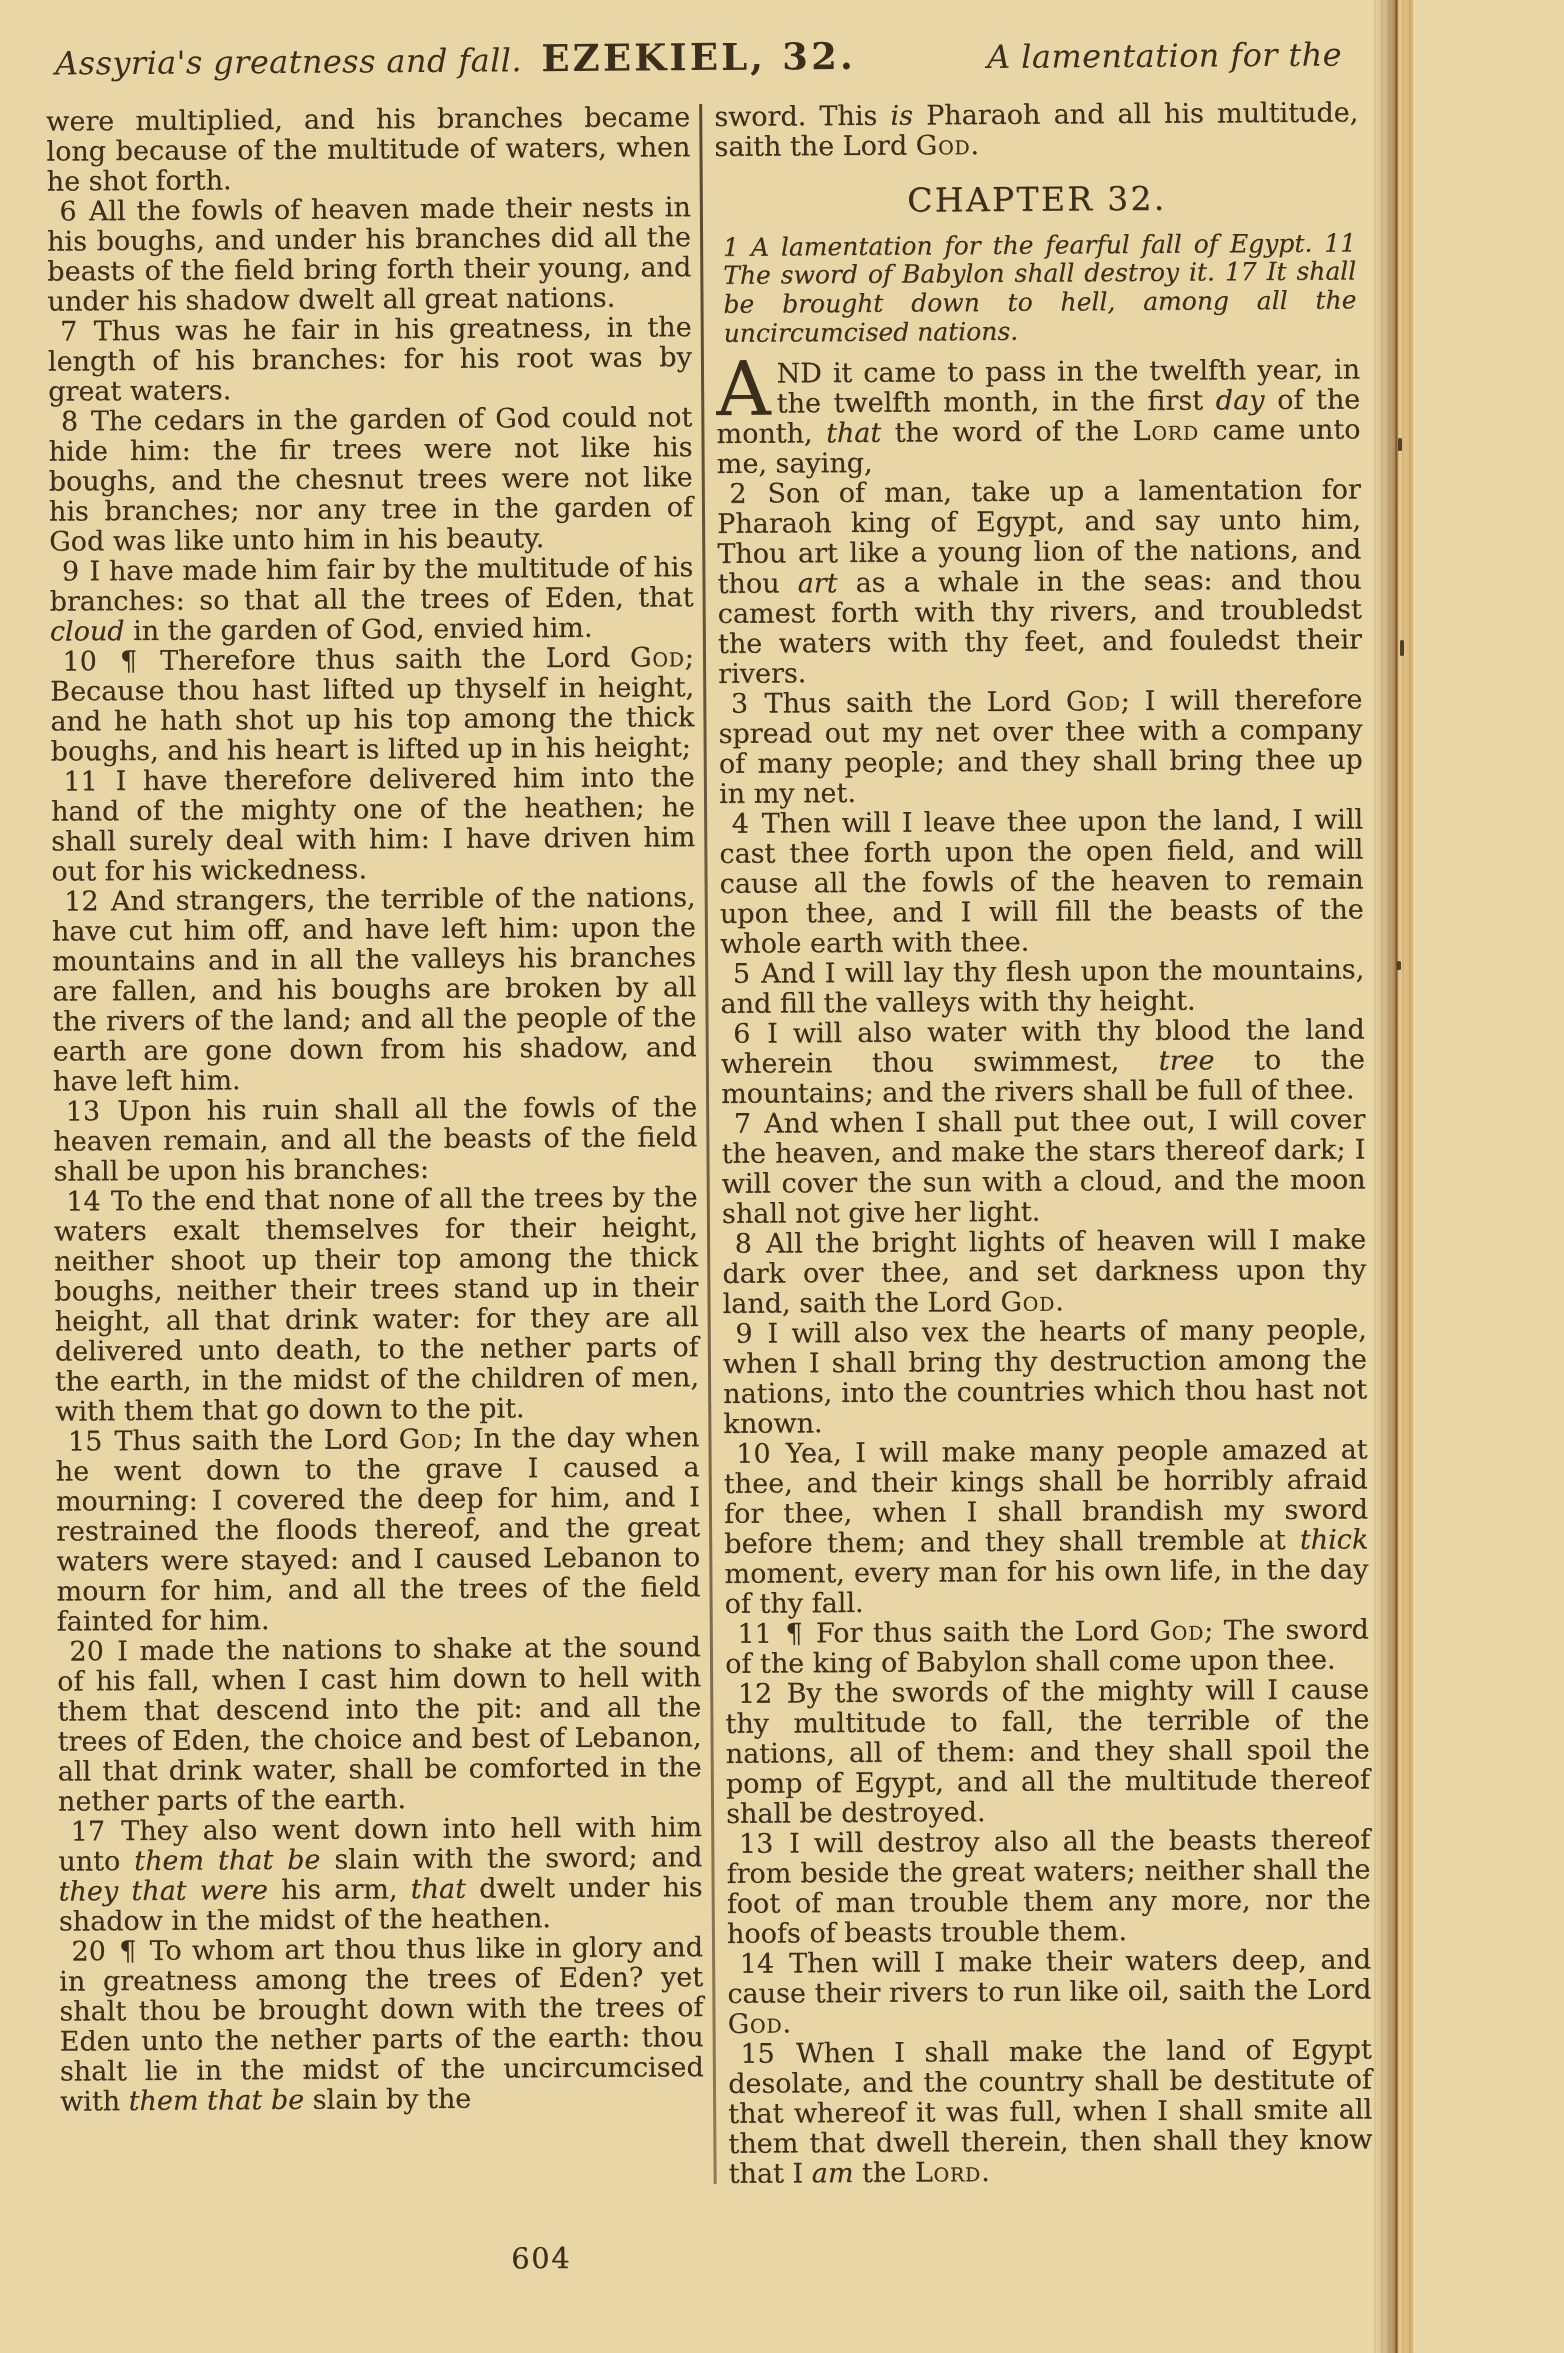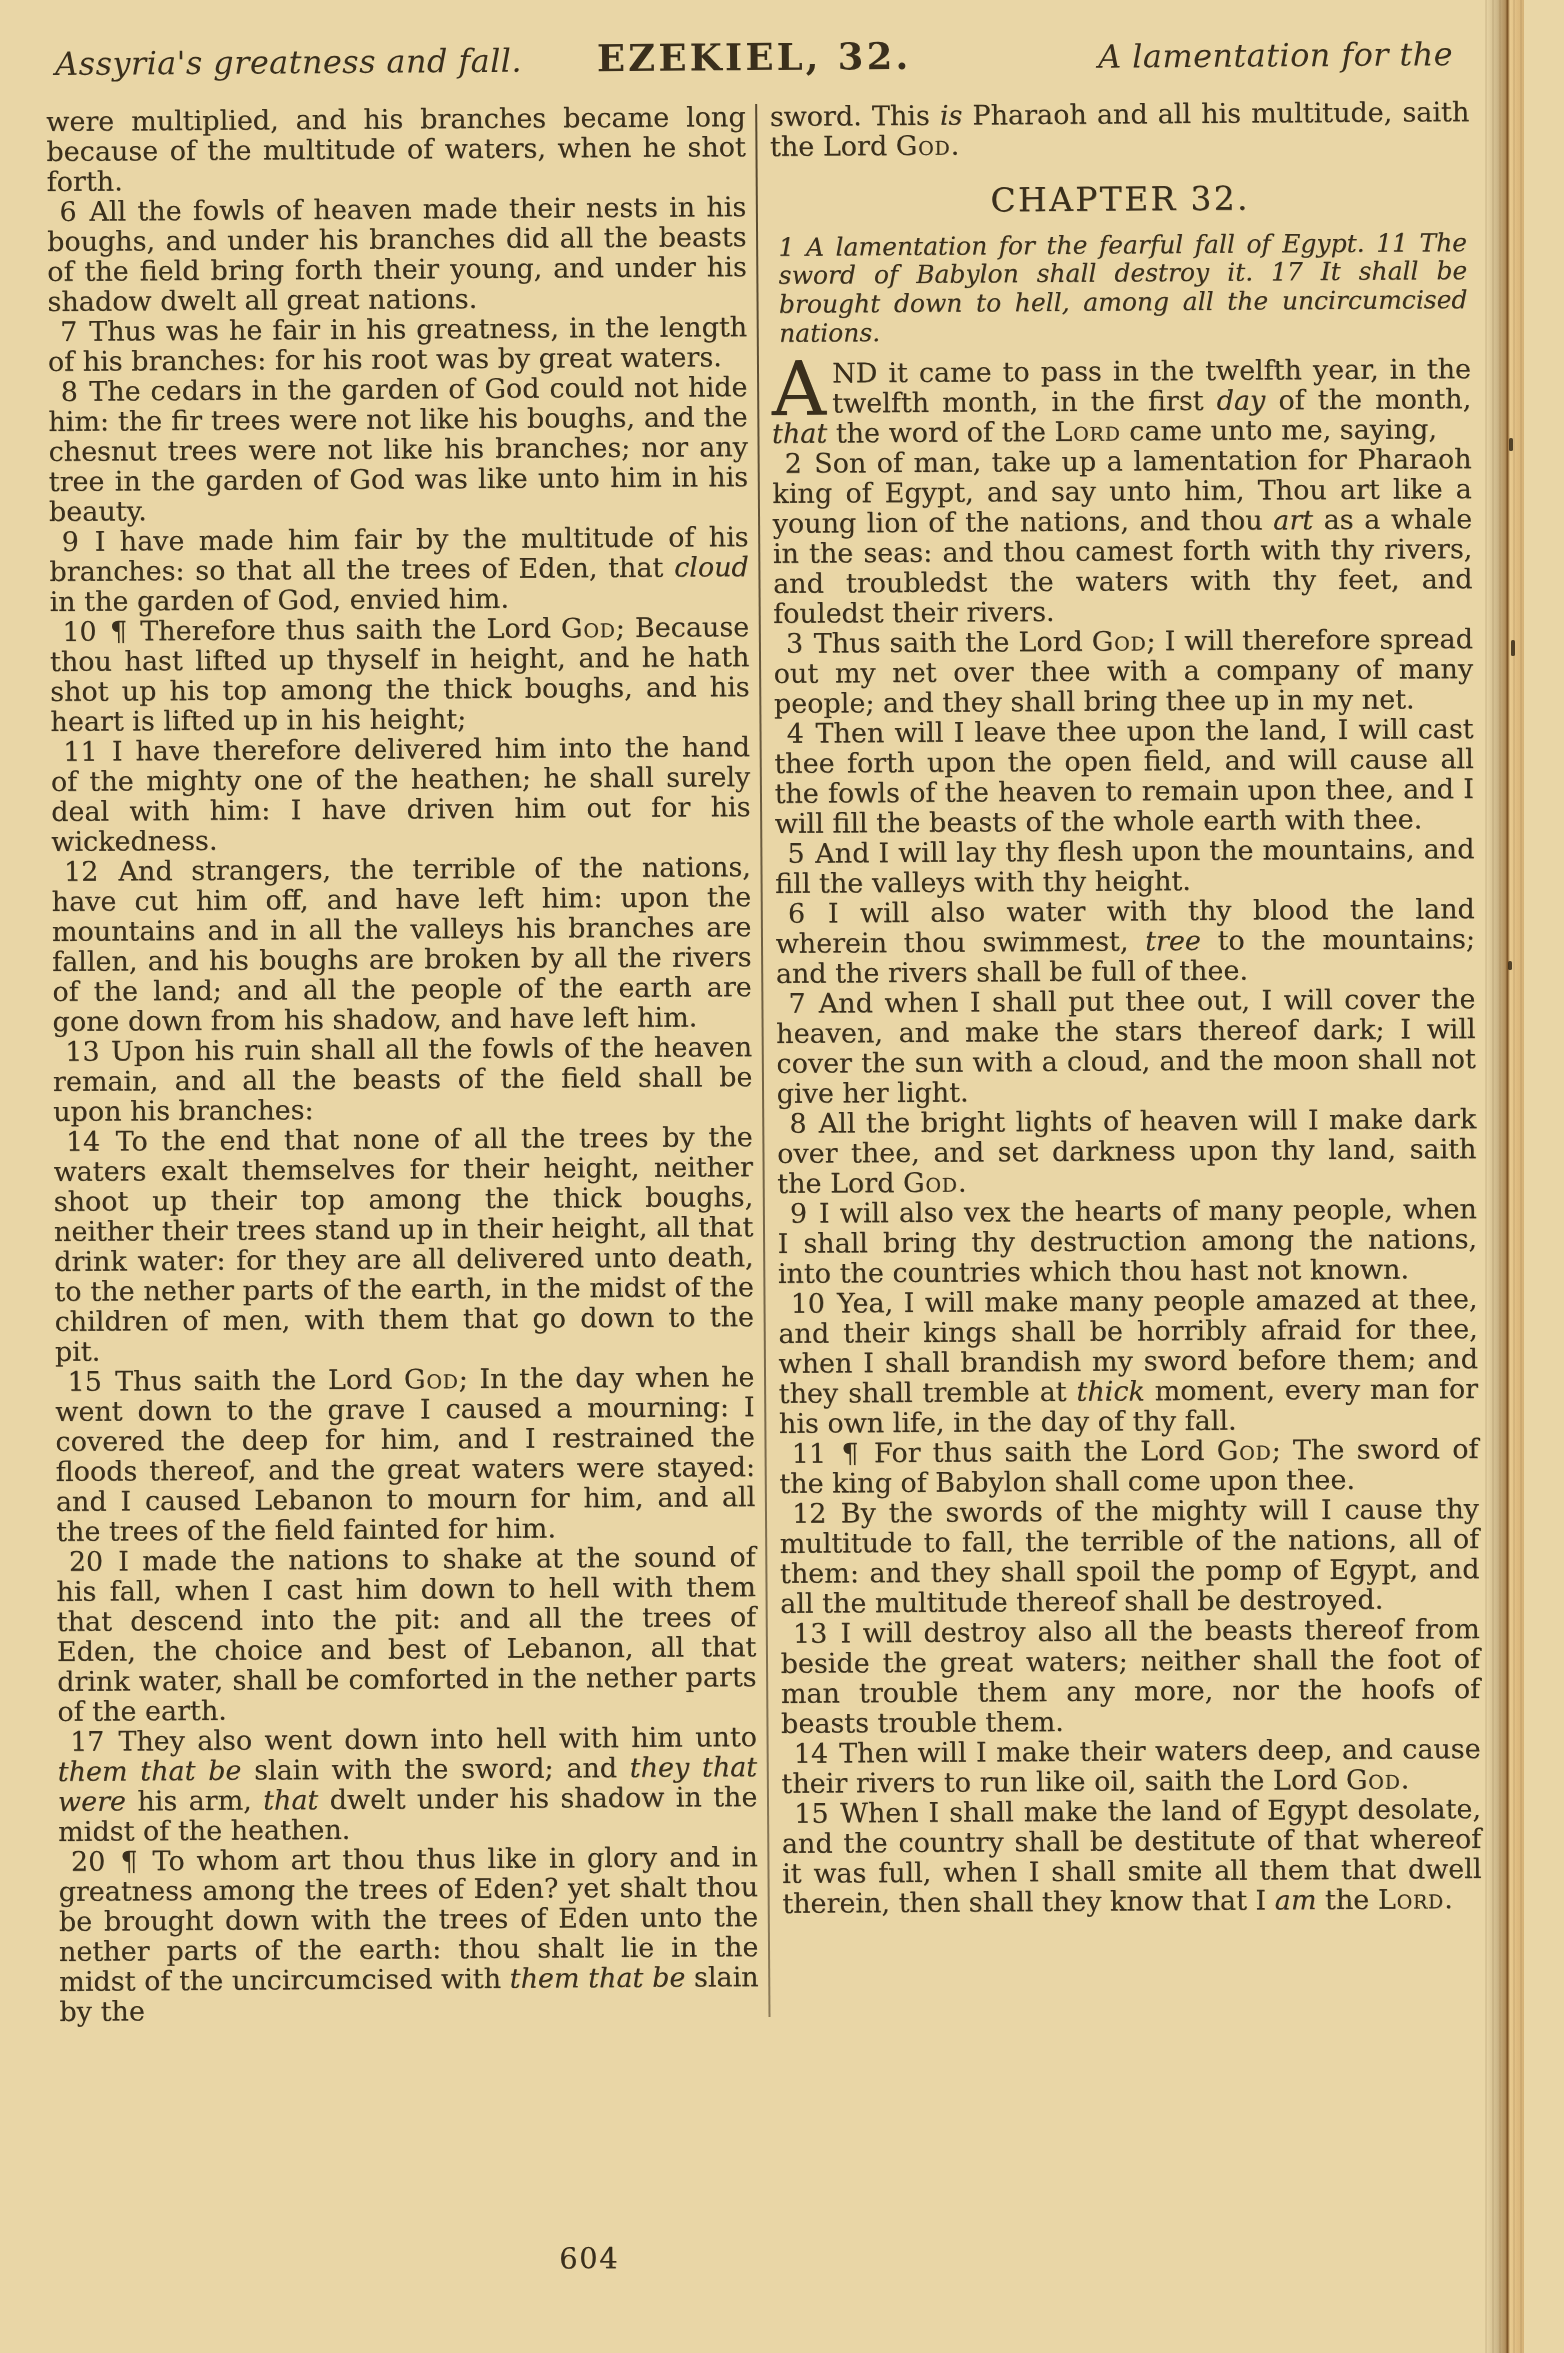--- a/index.html
+++ b/index.html
@@ -4,21 +4,21 @@
 <style>
   html,body{margin:0;padding:0;}
   body{
     width:1565px;height:2354px;
     font-family:"DejaVu Serif","Liberation Serif",serif;
     background:#e9d6a6;
     overflow:hidden;
   }
   .photo{
     position:relative;
-    width:1524px;height:2354px;
+    width:1413px;height:2354px;
     overflow:hidden;
     background:
       radial-gradient(ellipse 704px 329px at 72% 4%, rgba(255,248,226,0.45), rgba(255,248,226,0) 70%),
       linear-gradient(to right, rgba(252,246,226,0.55) 0px, rgba(248,240,214,0.25) 30px, rgba(248,240,214,0) 74px),
       linear-gradient(to right, rgba(120,95,60,0) 89%, rgba(120,95,60,0.16) 95%, rgba(105,80,48,0.30) 100%),
       linear-gradient(to bottom, #f2e6c6 0%, #eee0b8 28%, #ebd9a9 58%, #ecd7a1 85%, #eadîl 100%),
       linear-gradient(to bottom, #f2e6c6 0%, #eee0b8 28%, #ebd9a9 58%, #ecd7a1 85%, #e9d29b 100%);
     color:#3a2f1c;
   }
   .page-edge{
@@ -86,21 +86,20 @@
   .dropcap{
     float:left;
     font-size:75px;line-height:56px;
     padding:2.3px 6.3px 0 0;
   }
 
   .page-number{
     position:absolute;left:502px;top:2240px;
     font-size:29px;letter-spacing:1.6px;
     text-shadow:0.3px 0.3px 0.5px rgba(55,44,24,0.45);
-    margin-left:48px;
   }
 </style>
 </head>
 <body>
 
 <div class="photo">
   <div class="content">
 
     <header class="running-head">
       <span class="rh-side rh-left">Assyria's greatness and fall.</span>

